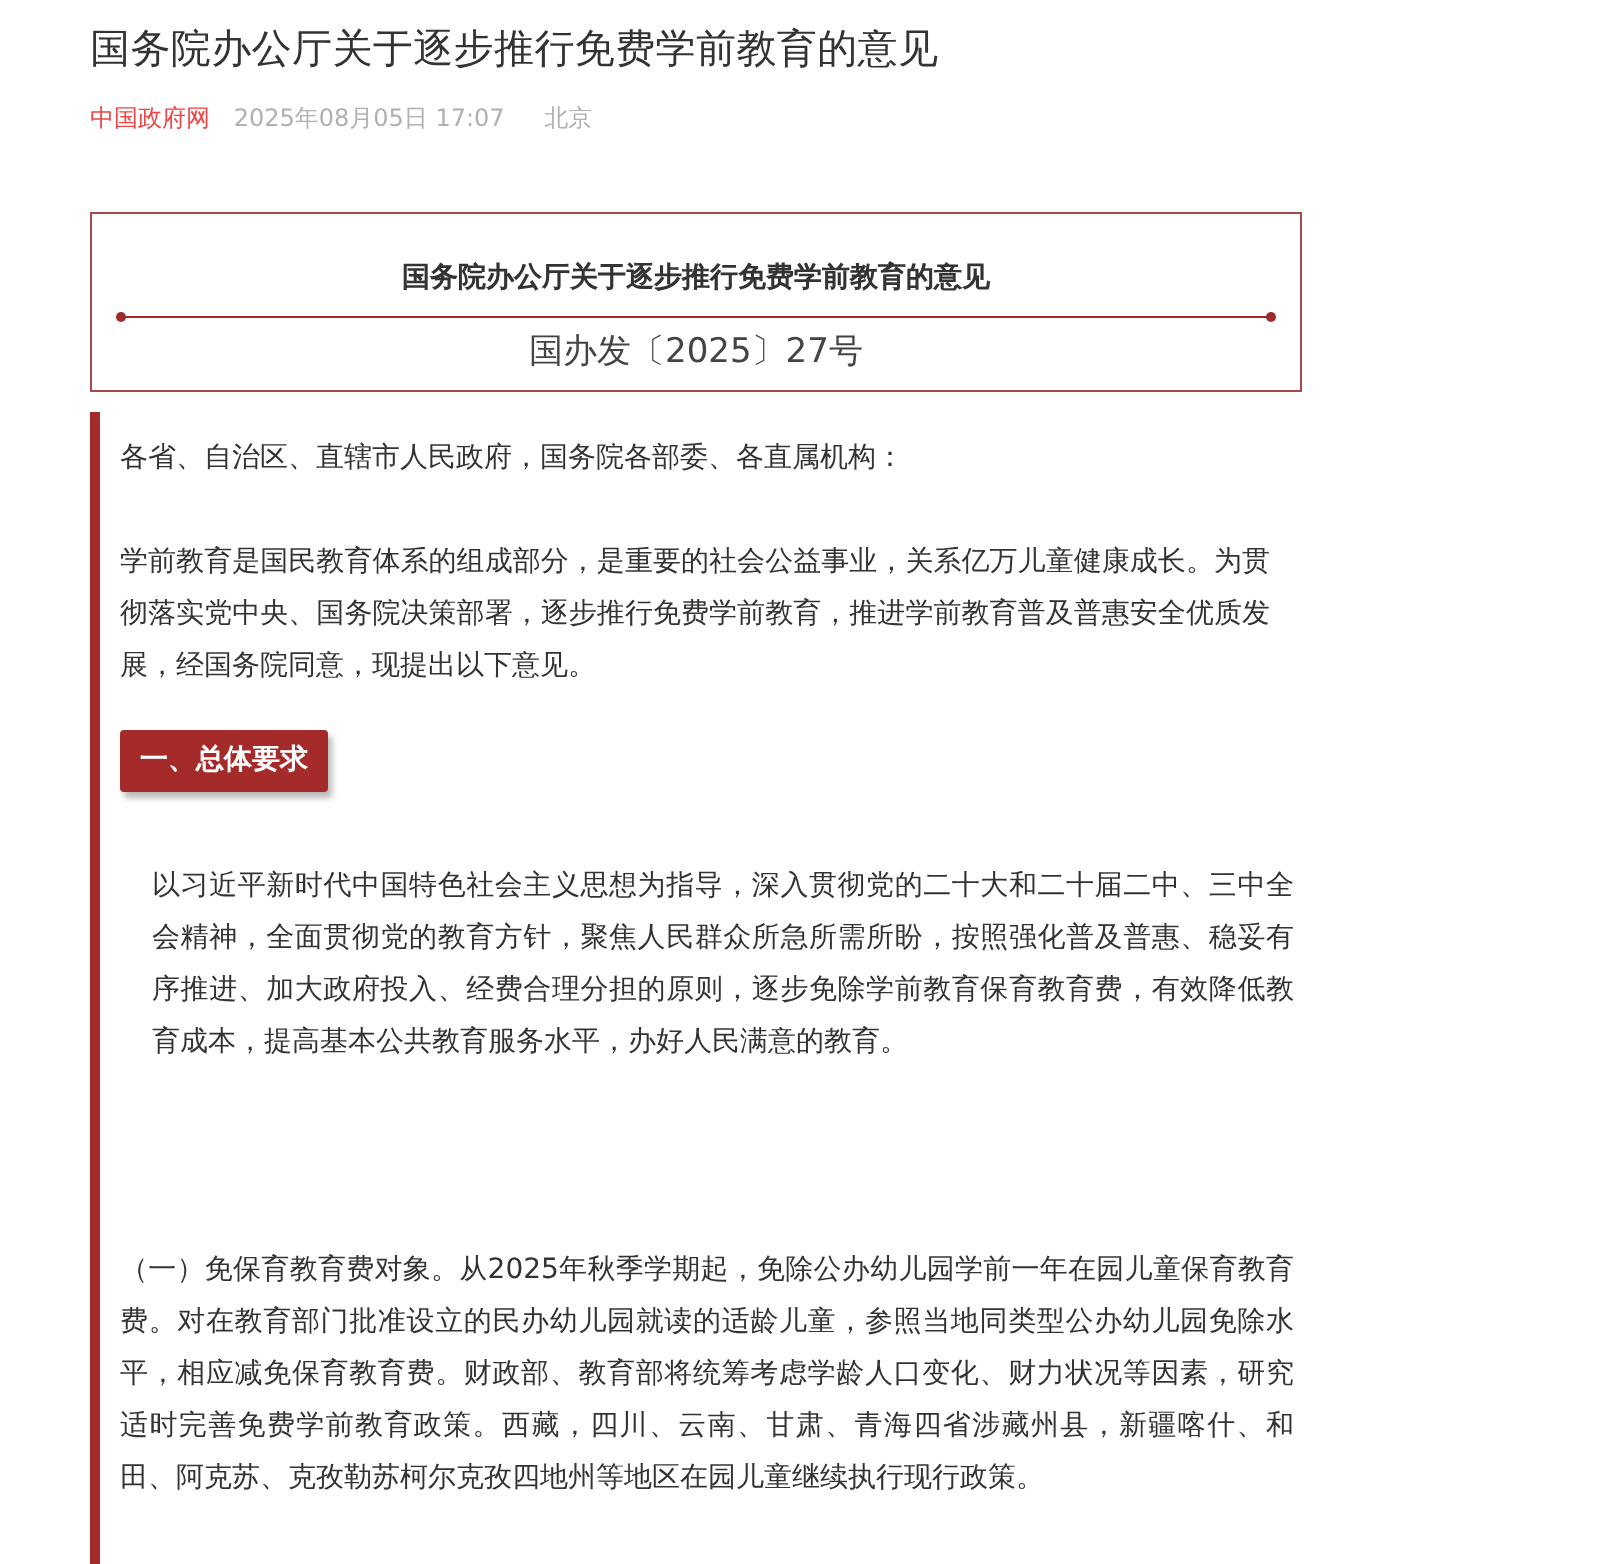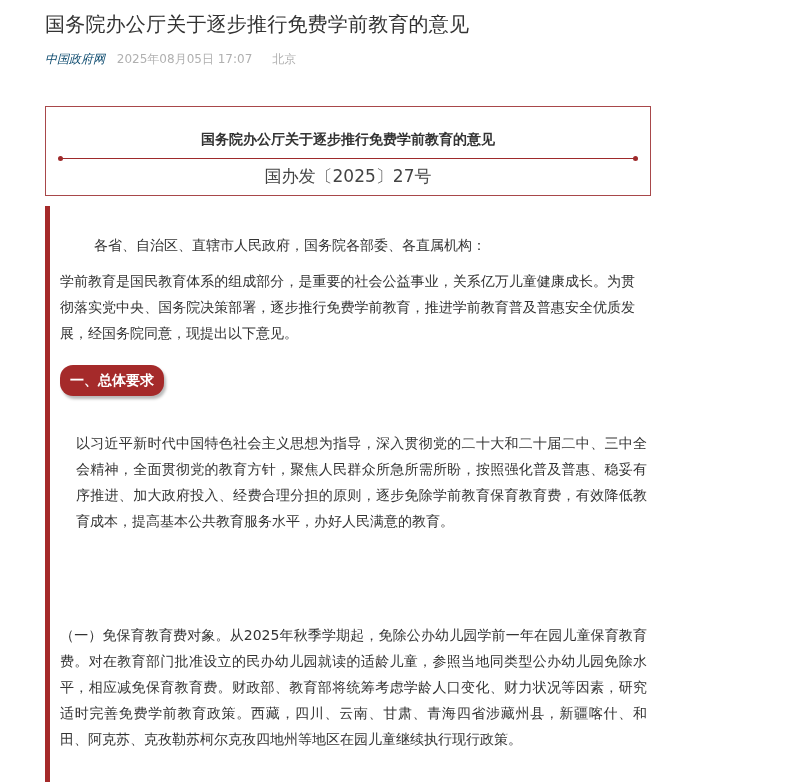--- a/index.html
+++ b/index.html
@@ -10,21 +10,21 @@
   }
   .page-title {
     position: absolute; left: 45px; top: 10px;
     font-size: 20px; line-height: 28px; color: #333; font-weight: normal;
     margin: 0; letter-spacing: 0.2px;
   }
   .meta {
     position: absolute; left: 45px; top: 50px;
     font-size: 12px; line-height: 18px; color: #b0b0b0;
   }
-  .meta .source { color: #0c4a6e; margin-right: 8px; font-style: italic; }
+  .meta .source { color: #ef4444; margin-right: 8px; }
   .meta .date { margin-right: 16px; }
 
   .doc-box {
     position: absolute; left: 45px; top: 106px; width: 606px; height: 90px;
     border: 1px solid #a8484a; box-sizing: border-box;
   }
   .doc-box .doc-title {
     position: absolute; left: 0; right: 0; top: 22px; text-align: center;
     font-size: 14px; font-weight: bold; color: #333; line-height: 20px;
   }
@@ -45,30 +45,30 @@
 
   .content {
     position: absolute; left: 45px; top: 206px; width: 606px; bottom: 0;
     border-left: 5px solid #a52a2a; box-sizing: border-box;
     padding-left: 10px; padding-right: 6px;
   }
   .para {
     font-size: 14px; line-height: 26px; color: #333; margin: 0;
     text-align: justify;
   }
-  .p-addr { position: absolute; top: 26px; left: 10px; right: 4px; margin-left: 34px; }
+  .p-addr { position: absolute; top: 10px; left: 10px; right: 4px; }
   .p-intro { position: absolute; top: 62px; left: 10px; right: 16px; }
   .p-general { position: absolute; top: 224px; left: 10px; right: 4px; margin-left: 16px; }
   .p-item1 { position: absolute; top: 416px; left: 10px; right: 4px; }
   .p-item1 .bold { font-weight: normal; }
 
   .badge {
     position: absolute; left: 10px; height: 31px;
     background: #a52a2a; color: #fff; font-weight: bold; font-size: 14px;
-    line-height: 31px; padding: 0 10px; border-radius: 13px;
+    line-height: 31px; padding: 0 10px; border-radius: 2px;
     box-shadow: 2px 3px 3px rgba(0,0,0,0.28);
     white-space: nowrap;
   }
   .badge-1 { top: 159px; }
   .badge-2 { top: 352px; }
 </style>
 </head>
 <body>
 
 <h1 class="page-title">国务院办公厅关于逐步推行免费学前教育的意见</h1>

